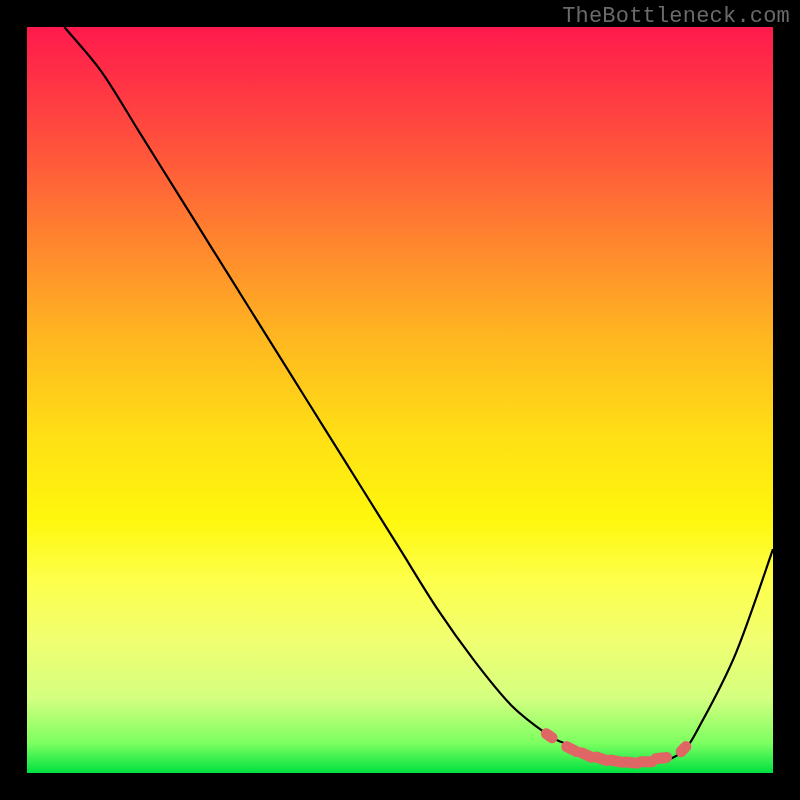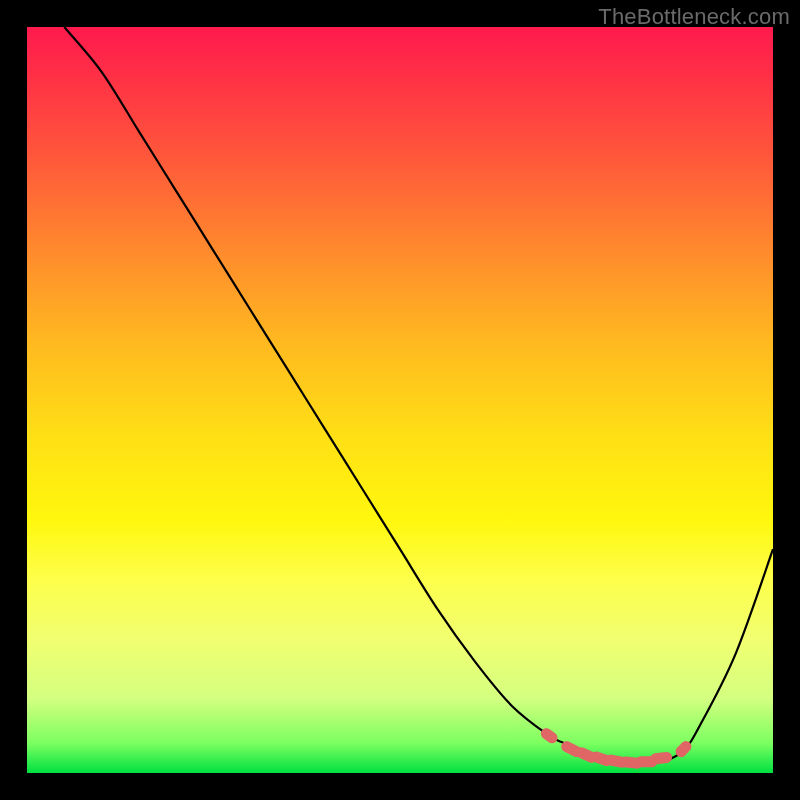--- a/index.html
+++ b/index.html
@@ -50,20 +50,21 @@
   }
   .watermark {
     position: absolute;
     top: 4px;
     right: 10px;
     color: #6a6a6a;
     font-size: 22px;
     font-weight: 500;
     letter-spacing: 0.2px;
     user-select: none;
+    font-family: Liberation Mono, monospace;
   }
 </style>
 </head>
 <body>
 
 <div class="frame">
 
   <div class="plot">
     <svg class="curve" viewBox="0 0 746 746" preserveAspectRatio="none">
       <path d="M 37.3 0.0 C 43.5 7.5, 62.2 27.4, 74.6 44.8 C 87.0 62.2, 99.5 84.5, 111.9 104.4 C 124.3 124.3, 136.8 144.2, 149.2 164.1 C 161.6 184.0, 174.1 203.9, 186.5 223.8 C 198.9 243.7, 211.4 263.6, 223.8 283.5 C 236.2 303.4, 248.7 323.3, 261.1 343.2 C 273.5 363.1, 286.0 382.9, 298.4 402.8 C 310.8 422.7, 323.3 442.6, 335.7 462.5 C 348.1 482.4, 360.6 502.3, 373.0 522.2 C 385.4 542.1, 397.9 563.2, 410.3 581.9 C 422.7 600.5, 435.2 617.9, 447.6 634.1 C 460.0 650.3, 472.5 666.4, 484.9 678.9 C 497.3 691.3, 513.5 702.5, 522.2 708.7 C 530.9 714.9, 532.1 713.7, 537.1 716.2 C 542.1 718.6, 547.1 721.4, 552.0 723.6 C 557.0 725.9, 562.0 728.0, 567.0 729.6 C 571.9 731.2, 576.9 732.3, 581.9 733.3 C 586.9 734.3, 591.8 735.1, 596.8 735.6 C 601.8 736.1, 606.7 736.3, 611.7 736.3 C 616.7 736.3, 621.7 736.2, 626.6 735.6 C 631.6 734.9, 636.6 734.6, 641.6 732.6 C 646.5 730.6, 651.5 728.8, 656.5 723.6 C 661.5 718.4, 662.7 717.4, 671.4 701.2 C 680.1 685.1, 696.3 656.5, 708.7 626.6 C 721.1 596.8, 739.8 539.6, 746.0 522.2" fill="none" stroke="#000000" stroke-width="2.2"></path>

